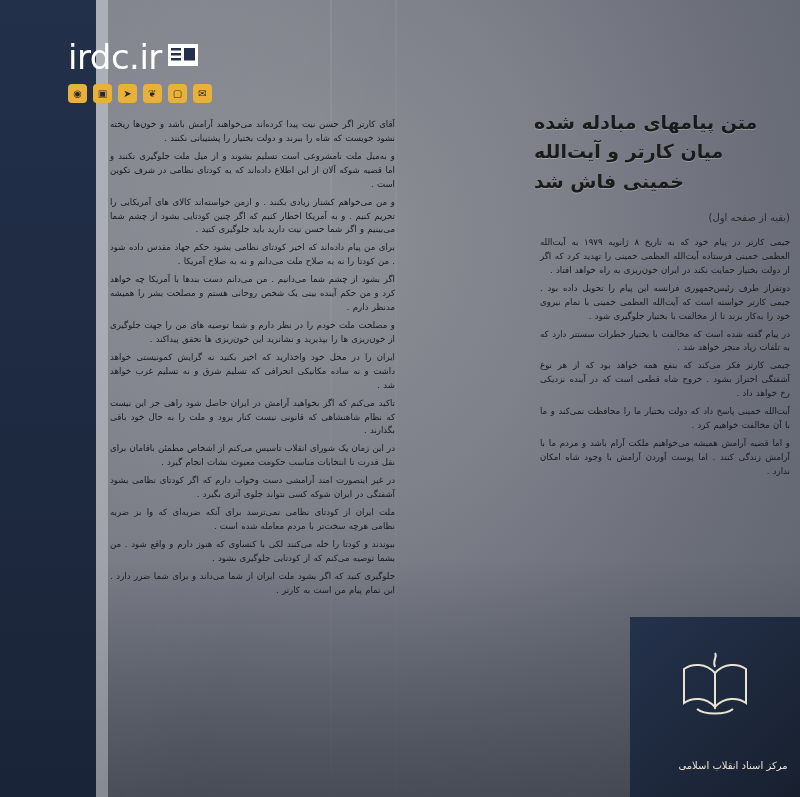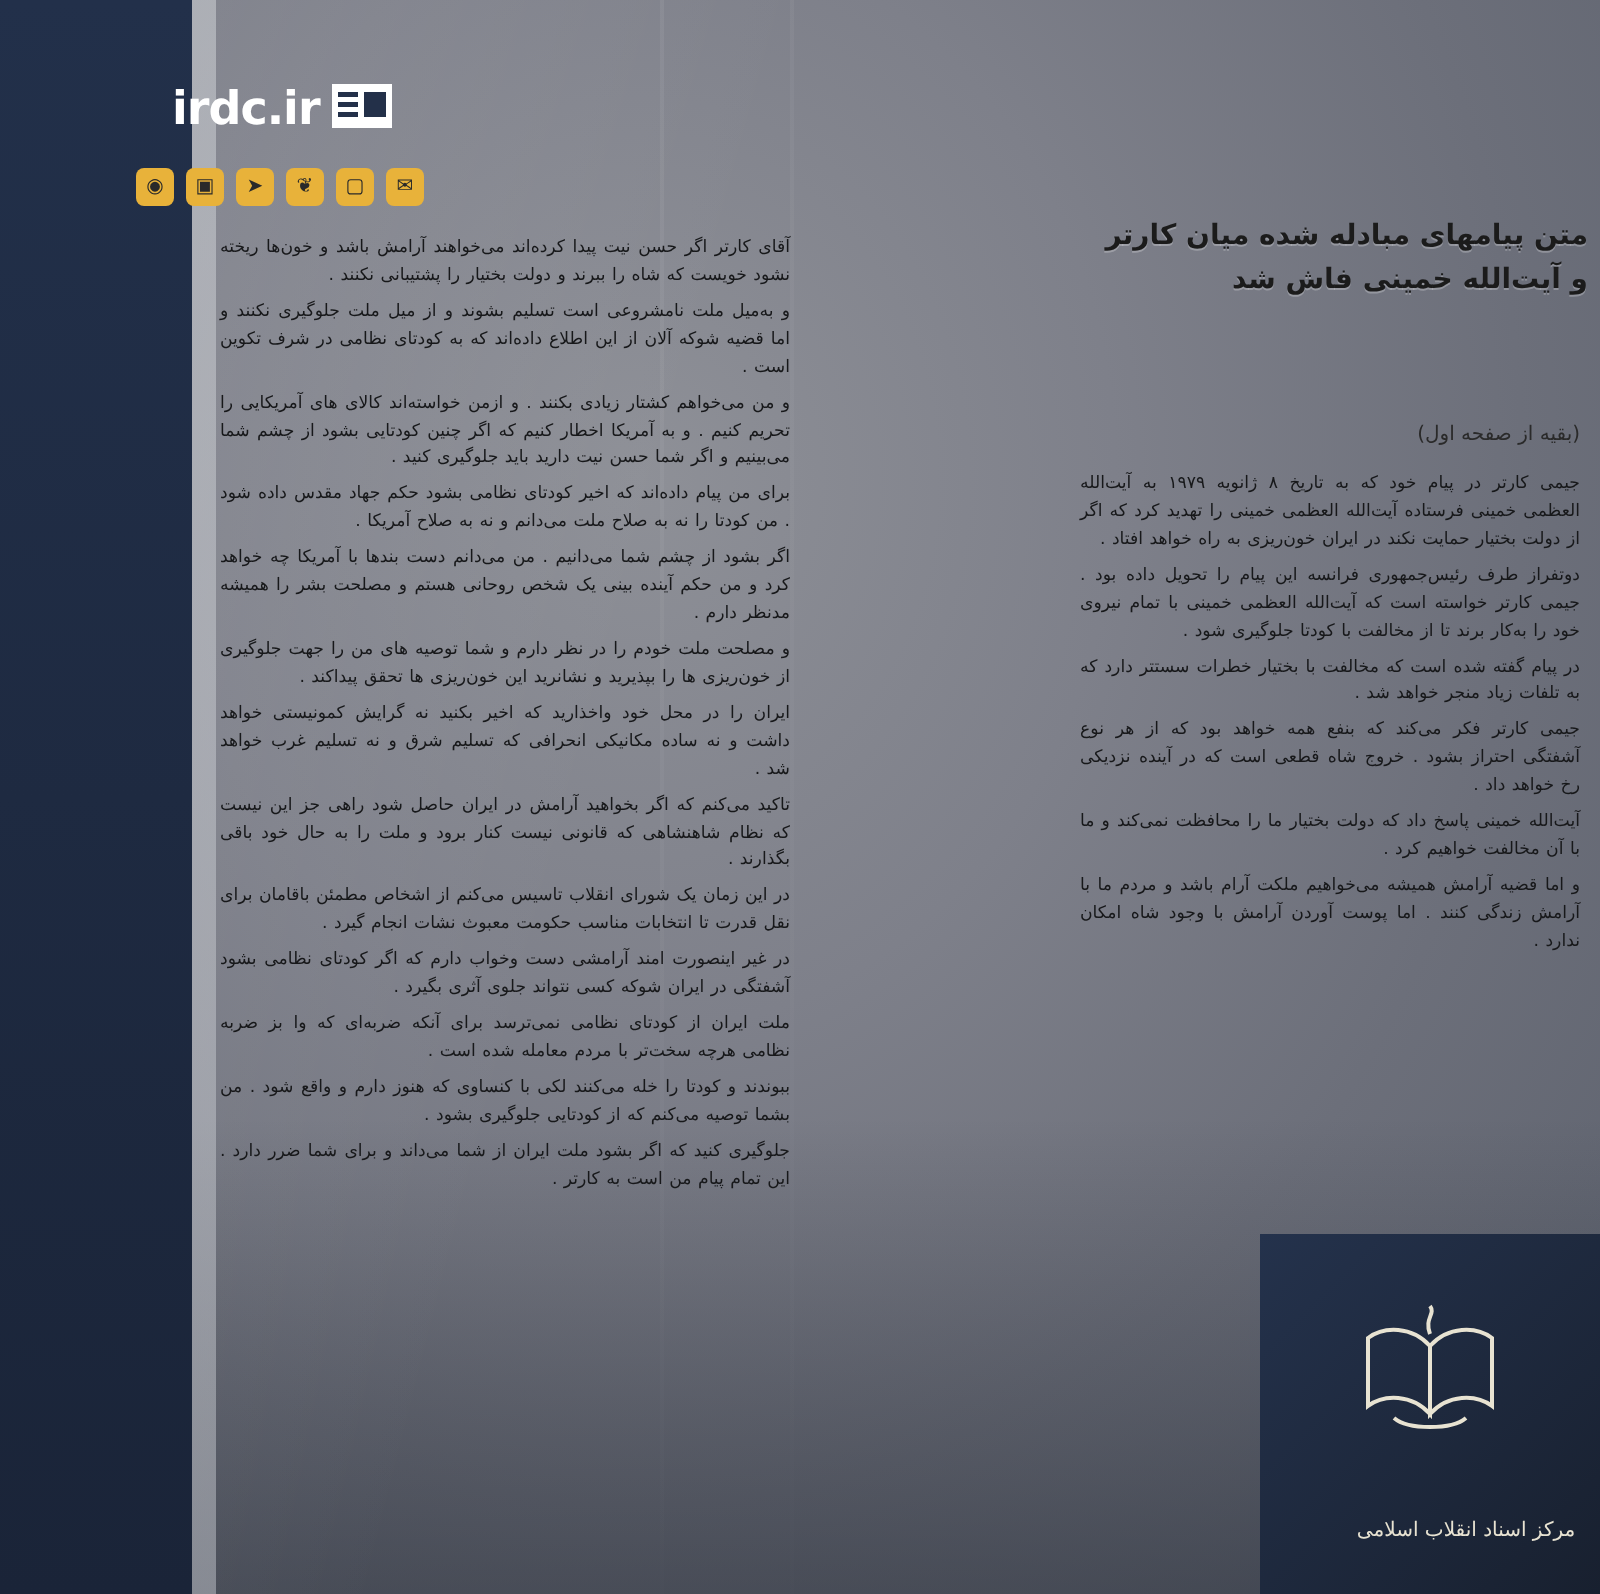--- a/index.html
+++ b/index.html
@@ -91,26 +91,25 @@
   
   .logo-wrap {
     position: absolute;
     left: 68px;
     top: 40px;
     width: 120px;
     height: 80px;
   }
   .logo-text {
     font-family: "DejaVu Sans", "Liberation Sans", sans-serif;
-    font-weight: bold;
-    font-size: 23px;
+    font-weight: normal;
+    font-size: 34px;
     color: #ffffff;
     letter-spacing: -0.5px;
     line-height: 1;
-    margin-left: 18px;
   }
   .logo-mark {
     display: inline-block;
     vertical-align: middle;
     margin-left: 6px;
   }
   .social-row {
     position: absolute;
     left: 0;
     top: 44px;
@@ -133,28 +132,28 @@
   .news {
     position: absolute;
     left: 108px;
     top: 0;
     width: 690px;
     height: 797px;
   }
 
   .headline {
     position: absolute;
-    right: 4px;
+    right: 14px;
     top: 108px;
     width: 250px;
     direction: rtl;
-    text-align: right;
+    text-align: left;
     color: #1b1b1b;
     font-weight: bold;
-    font-size: 14px;
+    font-size: 19px;
     line-height: 1.55;
     text-shadow: 0 1px 0 rgba(255,255,255,.25);
   }
   .sub-note {
     position: absolute;
     right: 8px;
     top: 212px;
     width: 250px;
     direction: rtl;
     text-align: right;
@@ -206,21 +205,21 @@
     <div class="crease" style="left:395px; opacity:.25;"></div>
 
     <div class="news">
 
       <div class="headline">متن پیامهای مبادله شده میان کارتر و آیت‌الله خمینی فاش شد</div>
 
       <div class="sub-note">(بقیه از صفحه اول)</div>
 
       <div class="col col-right">
         <p>جیمی کارتر در پیام خود که به تاریخ ۸ ژانویه ۱۹۷۹ به آیت‌الله العظمی خمینی فرستاده آیت‌الله العظمی خمینی را تهدید کرد که اگر از دولت بختیار حمایت نکند در ایران خون‌ریزی به راه خواهد افتاد .</p>
-        <p>دوتفراز طرف رئیس‌جمهوری فرانسه این پیام را تحویل داده بود . جیمی کارتر خواسته است که آیت‌الله العظمی خمینی با تمام نیروی خود را به‌کار برند تا از مخالفت با کودتا جلوگیری شود .</p>
+        <p>دوتفراز طرف رئیس‌جمهوری فرانسه این پیام را تحویل داده بود . جیمی کارتر خواسته است که آیت‌الله العظمی خمینی با تمام نیروی خود را به‌کار برند تا از مخالفت با بختیار جلوگیری شود .</p>
         <p>در پیام گفته شده است که مخالفت با بختیار خطرات سستتر دارد که به تلفات زیاد منجر خواهد شد .</p>
         <p>جیمی کارتر فکر می‌کند که بنفع همه خواهد بود که از هر نوع آشفتگی احتراز بشود . خروج شاه قطعی است که در آینده نزدیکی رخ خواهد داد .</p>
         <p>آیت‌الله خمینی پاسخ داد که دولت بختیار ما را محافظت نمی‌کند و ما با آن مخالفت خواهیم کرد .</p>
         <p>و اما قضیه آرامش همیشه می‌خواهیم ملکت آرام باشد و مردم ما با آرامش زندگی کنند . اما پوست آوردن آرامش با وجود شاه امکان ندارد .</p>
       </div>
 
       <div class="col col-left">
         <p>آقای کارتر اگر حسن نیت پیدا کرده‌اند می‌خواهند آرامش باشد و خون‌ها ریخته نشود خویست که شاه را ببرند و دولت بختیار را پشتیبانی نکنند .</p>
         <p>و به‌میل ملت نامشروعی است تسلیم بشوند و از میل ملت جلوگیری نکنند و اما قضیه شوکه آلان از این اطلاع داده‌اند که به کودتای نظامی در شرف تکوین است .</p>
         <p>و من می‌خواهم کشتار زیادی بکنند . و ازمن خواسته‌اند کالای های آمریکایی را تحریم کنیم . و به آمریکا اخطار کنیم که اگر چنین کودتایی بشود از چشم شما می‌بینیم و اگر شما حسن نیت دارید باید جلوگیری کنید .</p>

